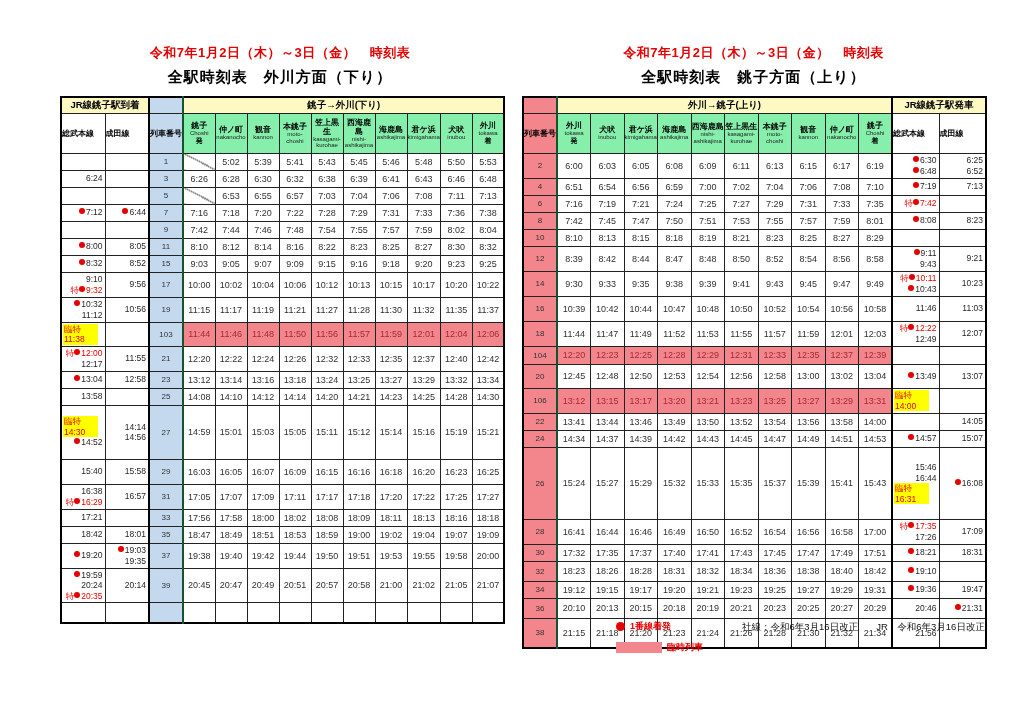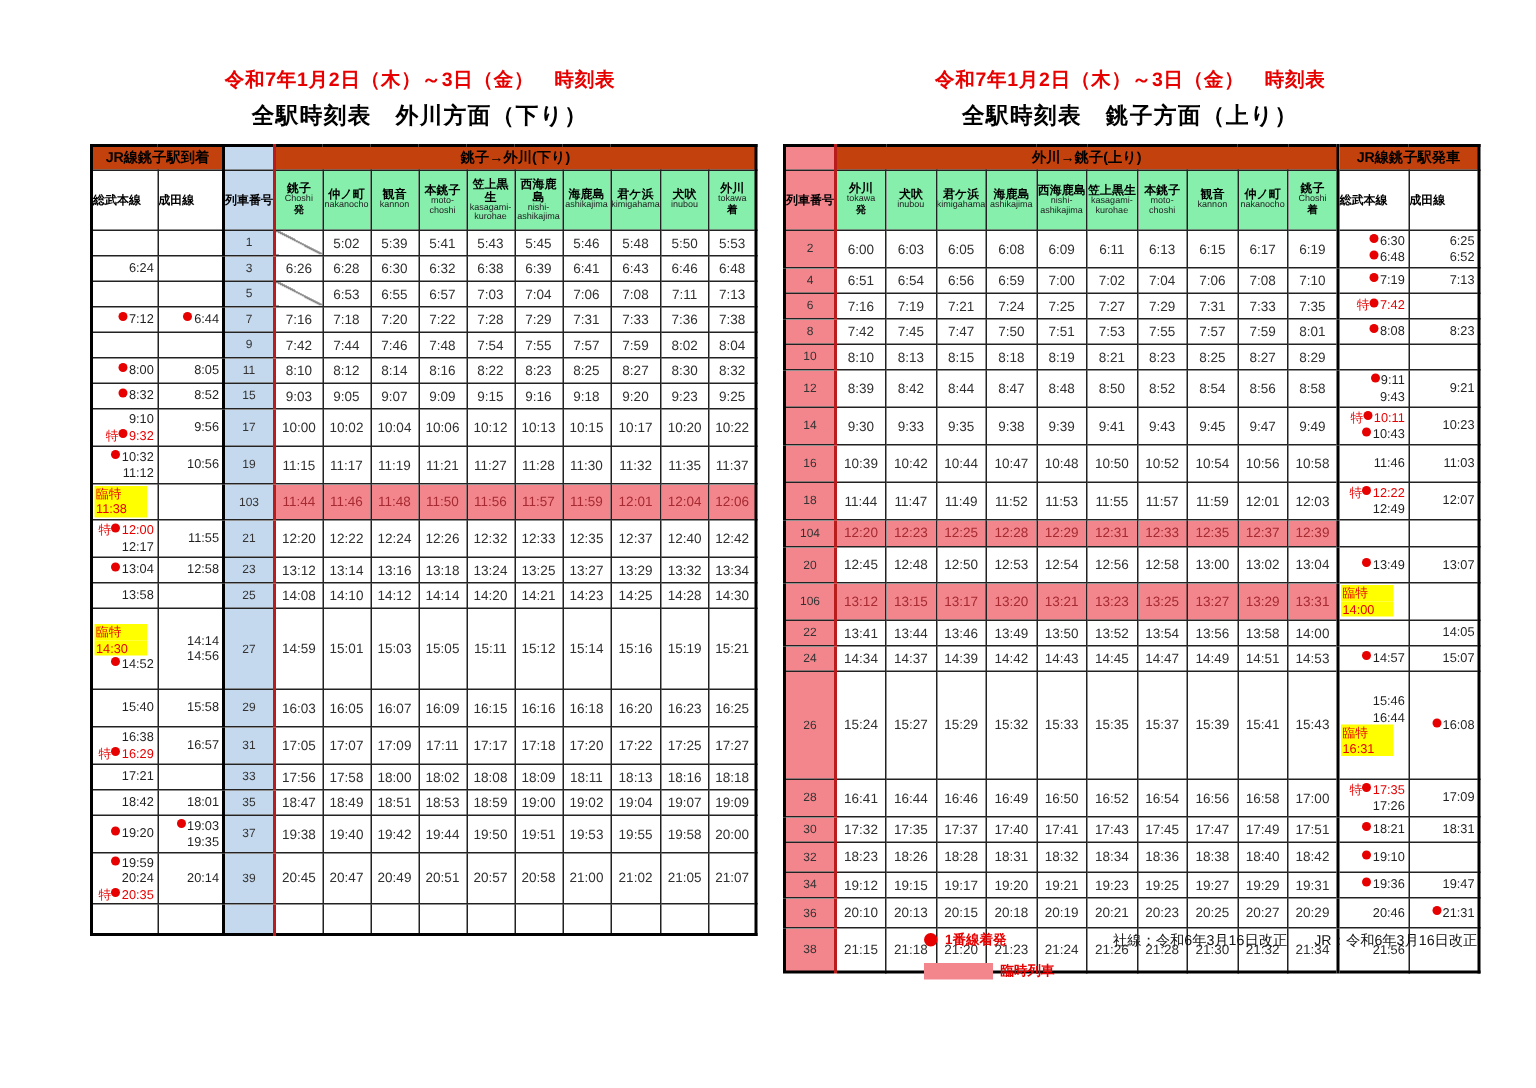--- a/index.html
+++ b/index.html
@@ -2,23 +2,23 @@
 <html><head>
 <meta charset="utf-8">
 <style>
   html,body{margin:0;padding:0;}
   .page{position:relative;width:1024px;height:725px;background:#ffffff;overflow:hidden;
         font-family:"Liberation Sans","DejaVu Sans",sans-serif;}
   .title-red{position:absolute;color:#e60000;font-weight:bold;font-size:13px;text-align:center;letter-spacing:.5px;}
   .title-black{position:absolute;color:#000;font-weight:bold;font-size:15px;text-align:center;letter-spacing:1px;}
   table.tt{border-collapse:collapse;table-layout:fixed;border:2.5px solid #000;background:#fff;}
   table.tt th,table.tt td{border:1px solid #222;padding:0;margin:0;overflow:hidden;}
-  .tt .no,.tt .noh{border-left:2px solid #000;border-right:2px solid #b91c1c;}
+  .tt .no,.tt .noh{border-left:2px solid #000;border-right:2px solid #14532d;}
   .bl2{border-left:2px solid #000 !important;}
-  .gh{font-size:9.5px;font-weight:bold;background:#c2410c;text-align:center;}
+  .gh{font-size:9.5px;font-weight:bold;background:#fef9c3;text-align:center;}
   .jrh{font-size:8px;font-weight:bold;background:#fff;text-align:left;}
   .noh{font-size:8px;font-weight:bold;text-align:center;}
   .blue{background:#c5d9ee;}
   .pink{background:#f3868d;}
   .st{text-align:center;vertical-align:middle;background:#86efac;}
   .st-jp{font-size:8px;font-weight:bold;line-height:9px;}
   .st-en{font-size:6px;font-weight:normal;line-height:6.5px;color:#222;}
   .st-sfx{font-size:7px;font-weight:bold;line-height:8px;}
   .t{font-size:9px;text-align:center;color:#2f2f2f;background:#fff;}
   .hlt{background:#f3868d;color:#a62a30;}

